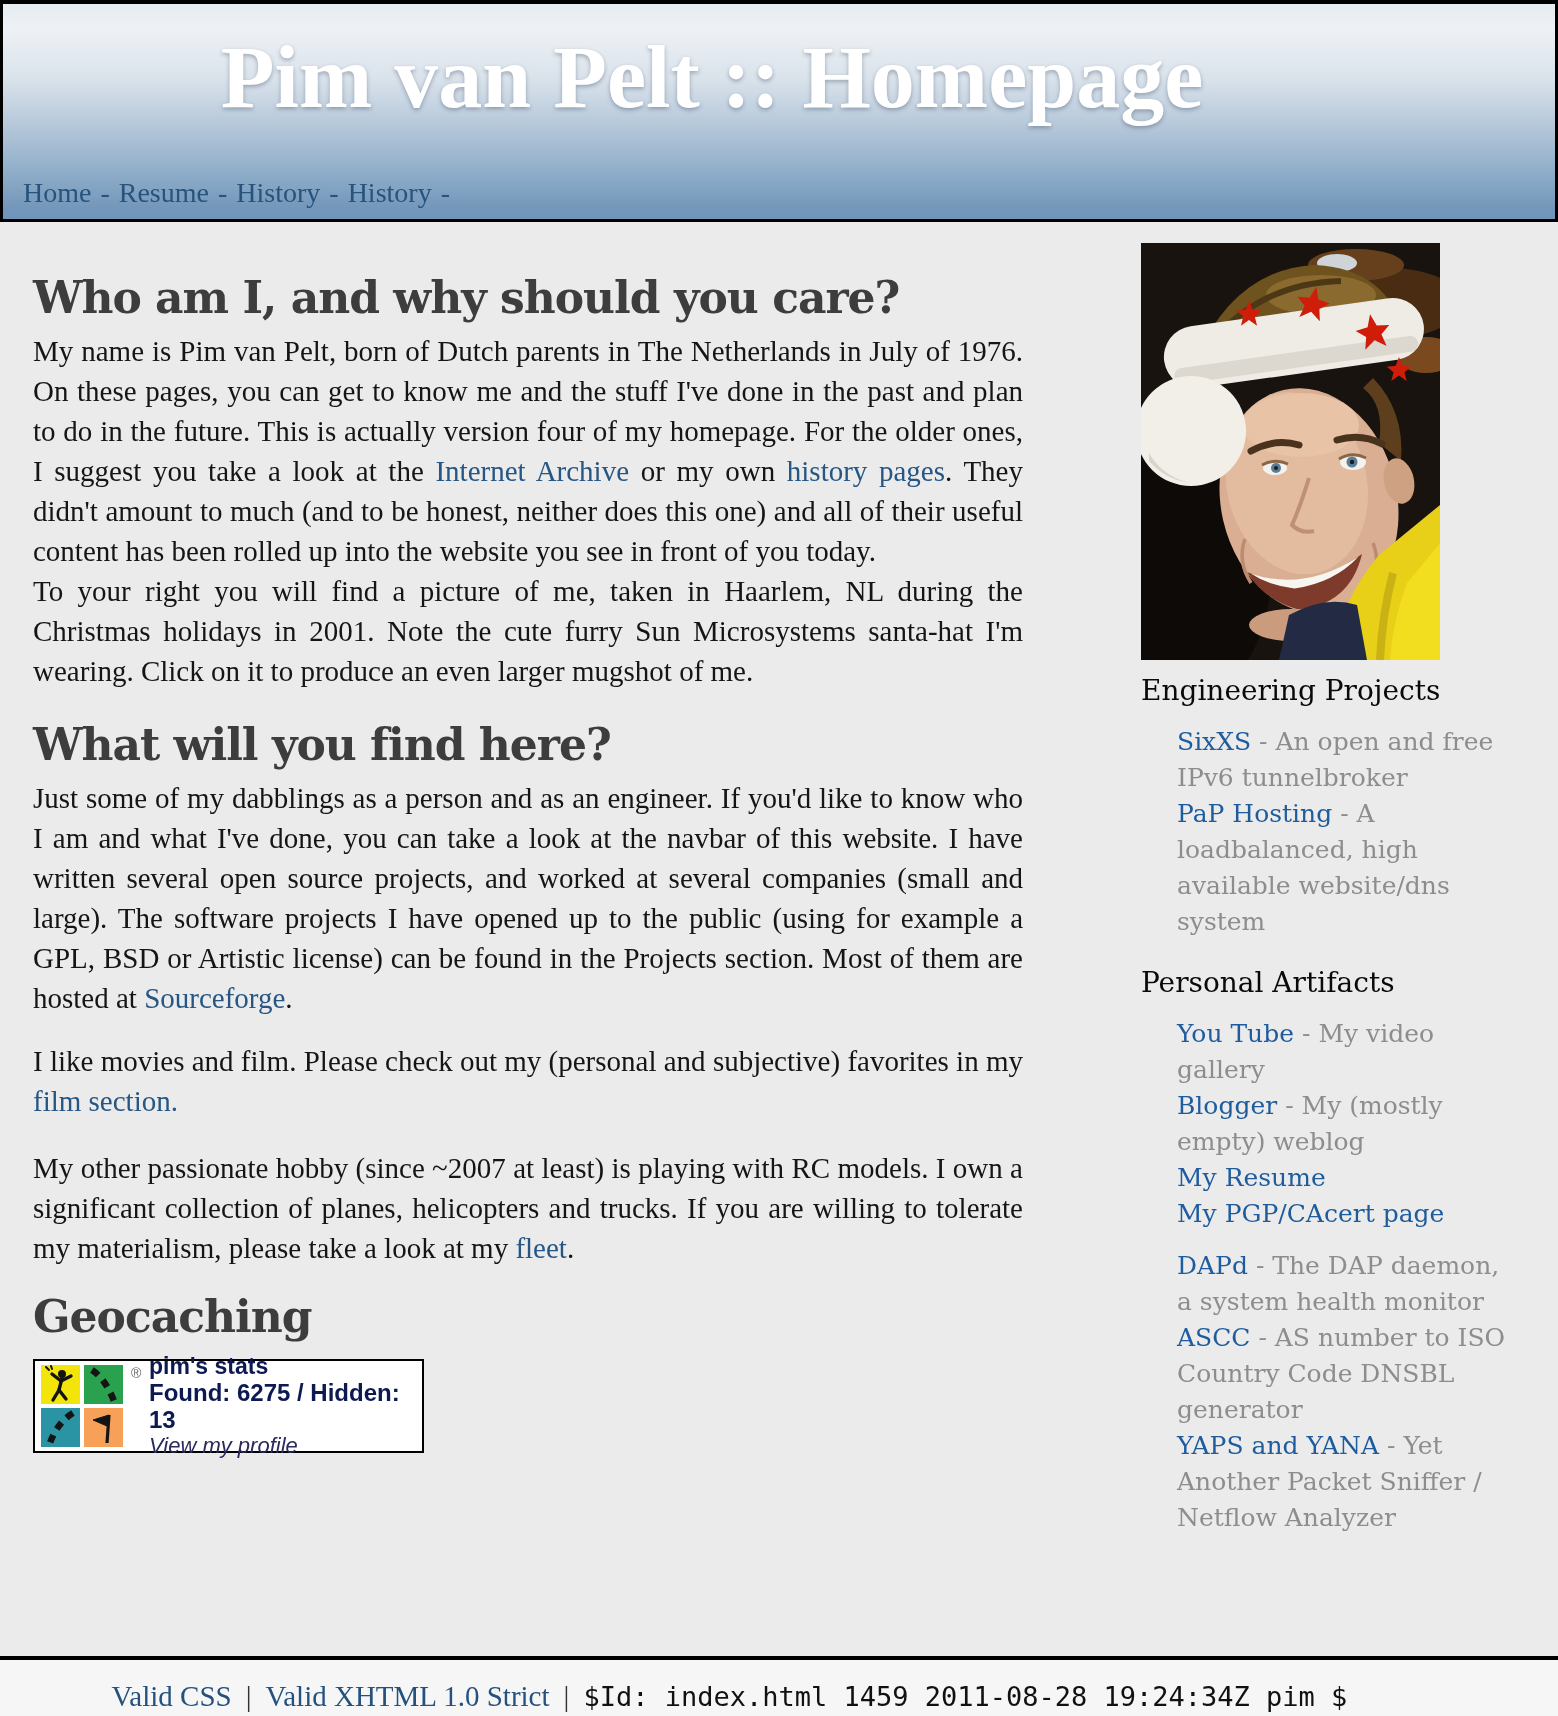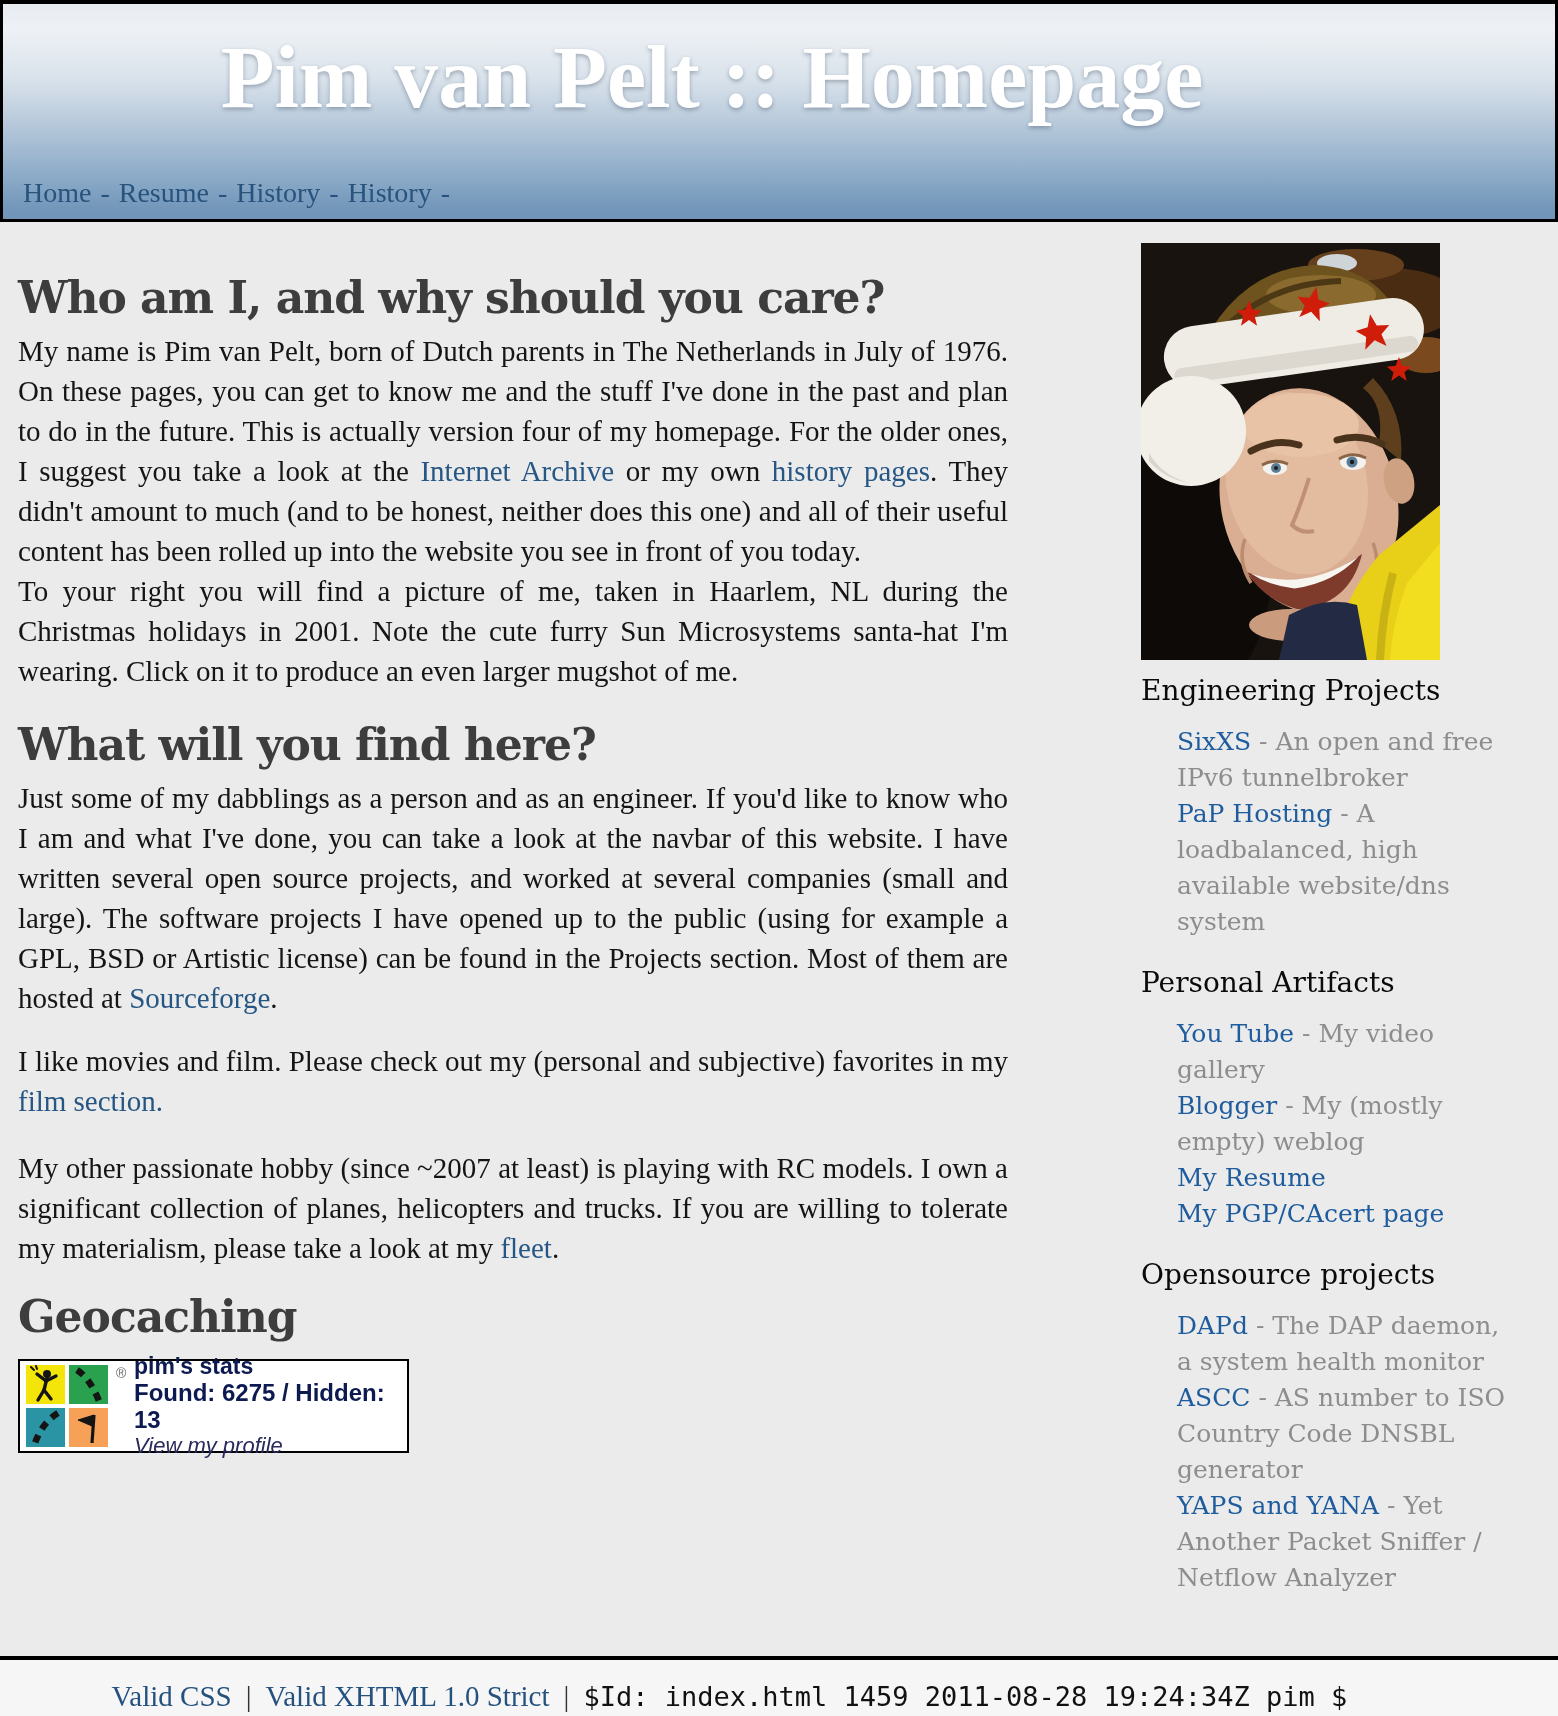--- a/index.html
+++ b/index.html
@@ -16,21 +16,21 @@
     margin:0;position:absolute;top:28px;left:0;right:4px;
     text-align:center;padding-right:130px;
     font-family:"Liberation Serif",serif;font-weight:bold;font-size:88px;line-height:1.05;
     color:#ffffff;text-shadow:0 2px 4px rgba(30,45,70,.35);
   }
   .nav{position:absolute;left:20px;bottom:12px;font-size:28px;line-height:1;}
   .nav a{color:#27537c;text-decoration:none;}
   .nav .navsep{color:#27537c;margin:0 9px;}
 
   
-  .content{position:relative;height:1434px;overflow:hidden;}
+  .content{position:relative;height:1434px;overflow:hidden;padding-left:15px;}
   .main-col{width:990px;margin-left:18px;}
   h2{
     font-family:"DejaVu Serif","Liberation Serif",serif;
     font-weight:bold;font-size:44px;line-height:44px;letter-spacing:-1px;
     color:#3d3d3d;margin:0;
   }
   .h-who{margin-top:54px;}
   .h-find{margin-top:32px;}
   .h-geo{margin-top:27px;}
   .body-text{
@@ -233,21 +233,20 @@
       </ul>
 
       <h3>Personal Artifacts</h3>
       <ul>
         <li><a href="#">You Tube</a> <span class="dash">-</span> <span class="desc">My video gallery</span></li>
         <li><a href="#">Blogger</a> <span class="dash">-</span> <span class="desc">My (mostly empty) weblog</span></li>
         <li><a href="#">My Resume</a></li>
         <li><a href="#">My PGP/CAcert page</a></li>
       </ul>
 
-      <h3>Opensource projects</h3>
       <ul>
         <li><a href="#">DAPd</a> <span class="dash">-</span> <span class="desc">The DAP daemon, a system health monitor</span></li>
         <li><a href="#">ASCC</a> <span class="dash">-</span> <span class="desc">AS number to ISO Country Code DNSBL generator</span></li>
         <li><a href="#">YAPS and YANA</a> <span class="dash">-</span> <span class="desc">Yet Another Packet Sniffer / Netflow Analyzer</span></li>
       </ul>
 
     </div>
   </div>
 
   <div class="footer">

